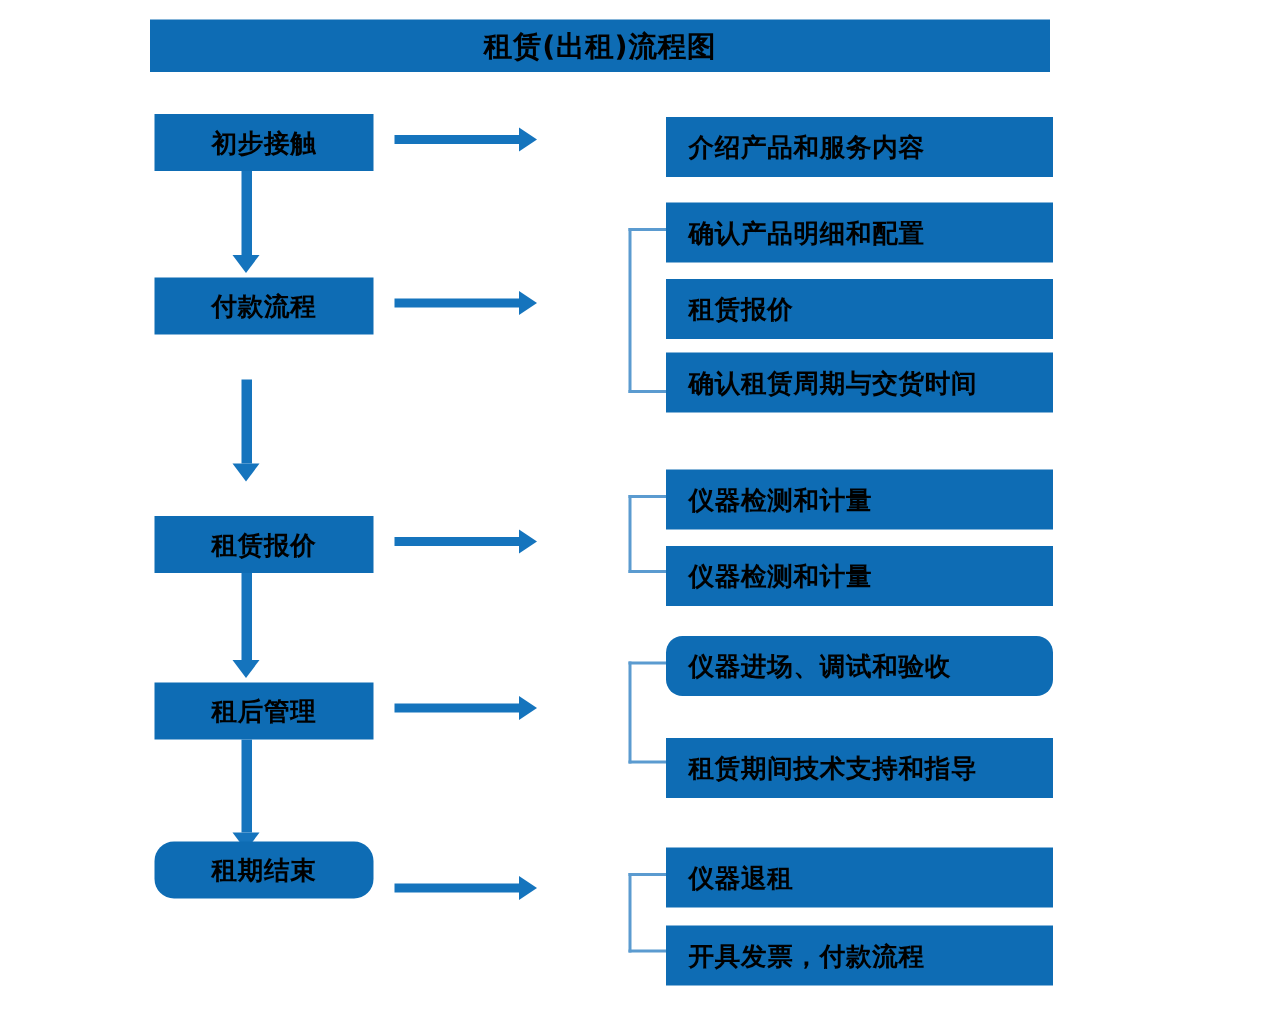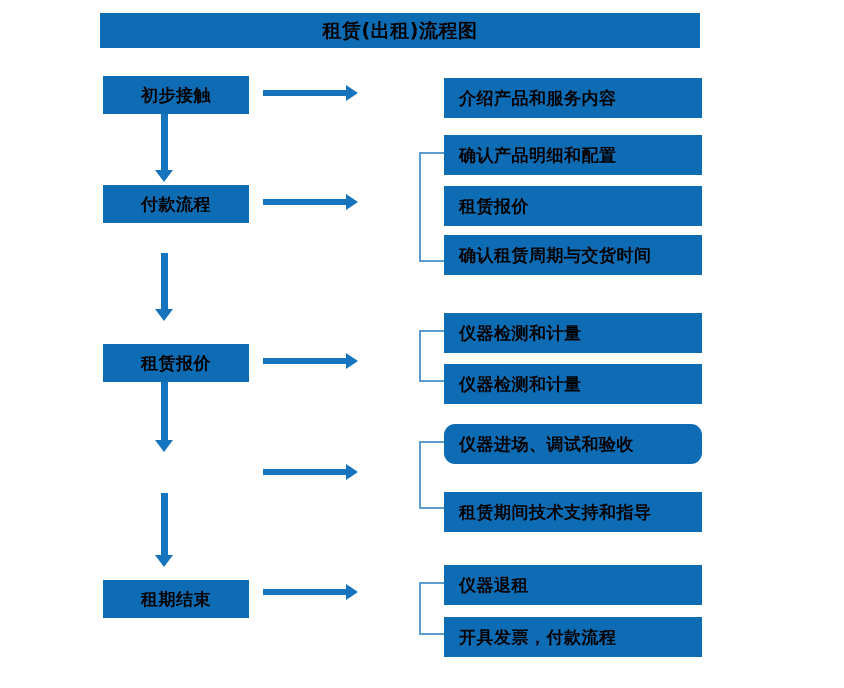--- a/index.html
+++ b/index.html
@@ -165,38 +165,39 @@
     <span class="shaft" style="height:58px;"></span>
     <span class="head"></span>
   </div>
 
   <div class="bracket" style="top:330px; height:52px;"></div>
 
   <div class="box detail-box" style="top:313px;">仪器检测和计量</div>
 
   <div class="box detail-box" style="top:364px;">仪器检测和计量</div>
 
+  <div class="box stage-box" style="top:455px;">租后管理</div>
 
   <div class="h-arrow" style="top:463px;">
     <span class="shaft"></span>
     <span class="head"></span>
   </div>
 
   <div class="v-arrow" style="top:493px; height:74px;">
     <span class="shaft" style="height:62px;"></span>
     <span class="head"></span>
   </div>
 
   <div class="bracket" style="top:441px; height:68px;"></div>
 
   <div class="box detail-box" style="top:424px;border-radius:11px;">仪器进场、调试和验收</div>
 
   <div class="box detail-box" style="top:492px;">租赁期间技术支持和指导</div>
 
-  <div class="box stage-box" style="top:580px;">租期结束</div>
+  <div class="box stage-box" style="top:561px;border-radius:13px;">租期结束</div>
 
   <div class="h-arrow" style="top:583px;">
     <span class="shaft"></span>
     <span class="head"></span>
   </div>
 
   <div class="bracket" style="top:582px; height:53px;"></div>
 
   <div class="box detail-box" style="top:617px;">开具发票，付款流程</div>
 

